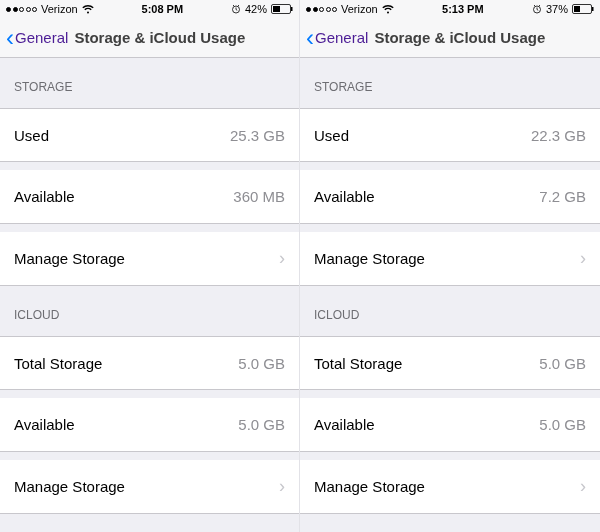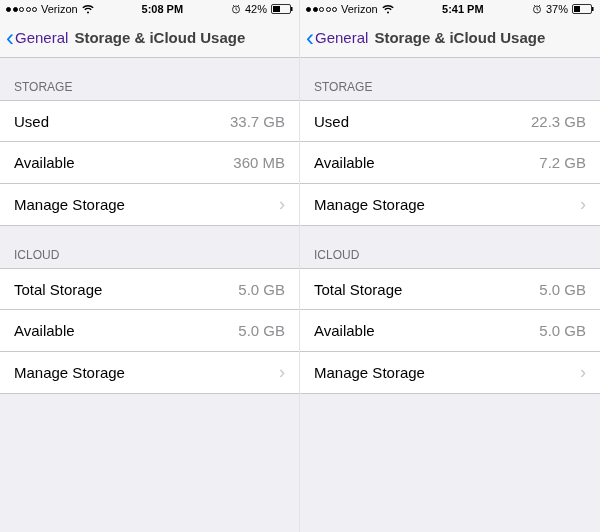--- a/index.html
+++ b/index.html
@@ -59,27 +59,28 @@
       font-weight: 600;
     }
     .section-header {
       font-size: 12px;
       color: #6d6d72;
       padding: 22px 14px 6px;
       text-transform: uppercase;
     }
     .cell {
       background: #fff;
-      height: 42px;
+      height: 54px;
       display: flex;
       align-items: center;
       justify-content: space-between;
       padding: 0 14px;
       font-size: 15px;
       border-bottom: 1px solid #c8c7cc;
+      margin-top: 8px;
     }
     .cell.first { border-top: 1px solid #c8c7cc; }
     .cell-label { color: #000; }
     .cell-value { color: #8e8e93; }
     .chevron {
       color: #c7c7cc;
       font-size: 18px;
     }
   </style>
 </head>
@@ -125,21 +126,21 @@
 
     <div class="nav-bar">
       <span class="back-chevron">‹</span>
       <span class="back-label">General</span>
       <span class="nav-title">Storage &amp; iCloud Usage</span>
     </div>
 
     <div class="section-header">STORAGE</div>
     <div class="cell first">
       <span class="cell-label">Used</span>
-      <span class="cell-value">33.7 GB</span>
+      <span class="cell-value">25.3 GB</span>
     </div>
     <div class="cell">
       <span class="cell-label">Available</span>
       <span class="cell-value">360 MB</span>
     </div>
     <div class="cell">
       <span class="cell-label">Manage Storage</span>
       <span class="chevron">›</span>
     </div>
 
@@ -168,21 +169,21 @@
             <span class="dot"></span>
             <span class="dot"></span>
         </span>
         <span>Verizon</span>
         <span class="wifi-icon">
           <svg width="12" height="9" viewBox="0 0 12 9">
               <path d="M6 8.5a1 1 0 100-2 1 1 0 000 2zM3.3 5.3a4 4 0 015.4 0l1-1a5.5 5.5 0 00-7.4 0l1 1zM1.3 3.3a7 7 0 019.4 0l1-1a8.5 8.5 0 00-11.4 0l1 1z" fill="#000"></path>
             </svg>
         </span>
       </div>
-      <div style="font-weight:600;">5:41 PM</div>
+      <div style="font-weight:600;">5:13 PM</div>
       <div class="status-right">
         <span class="alarm-icon">
           <svg width="10" height="10" viewBox="0 0 10 10">
               <circle cx="5" cy="5.5" r="3.5" stroke="#000" stroke-width="0.8" fill="none"></circle>
               <path d="M5 3.5v2l1.2.8M2 2l1-1M8 2l-1-1" stroke="#000" stroke-width="0.8" fill="none"></path>
             </svg>
         </span>
         <span>37%</span>
         <span class="battery-icon">
           <svg width="22" height="10" viewBox="0 0 22 10">

